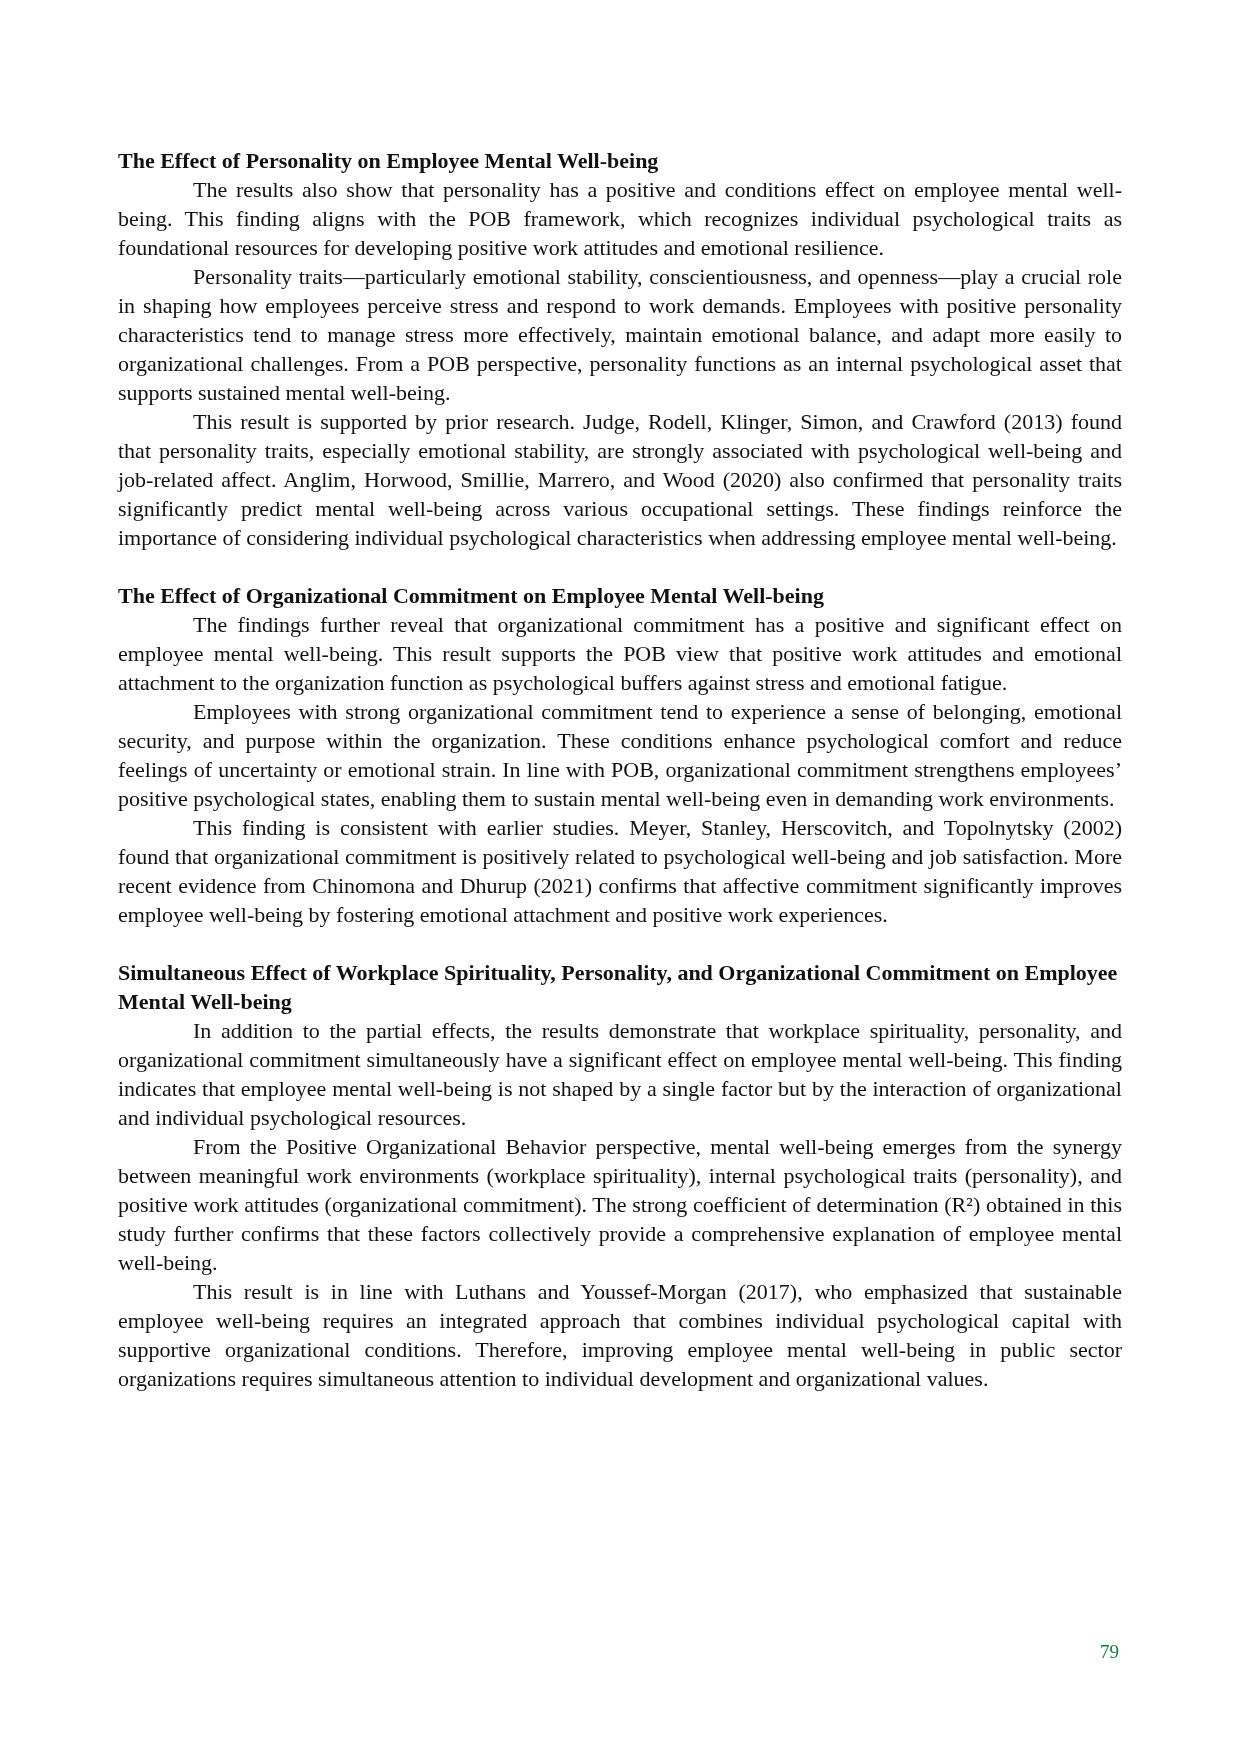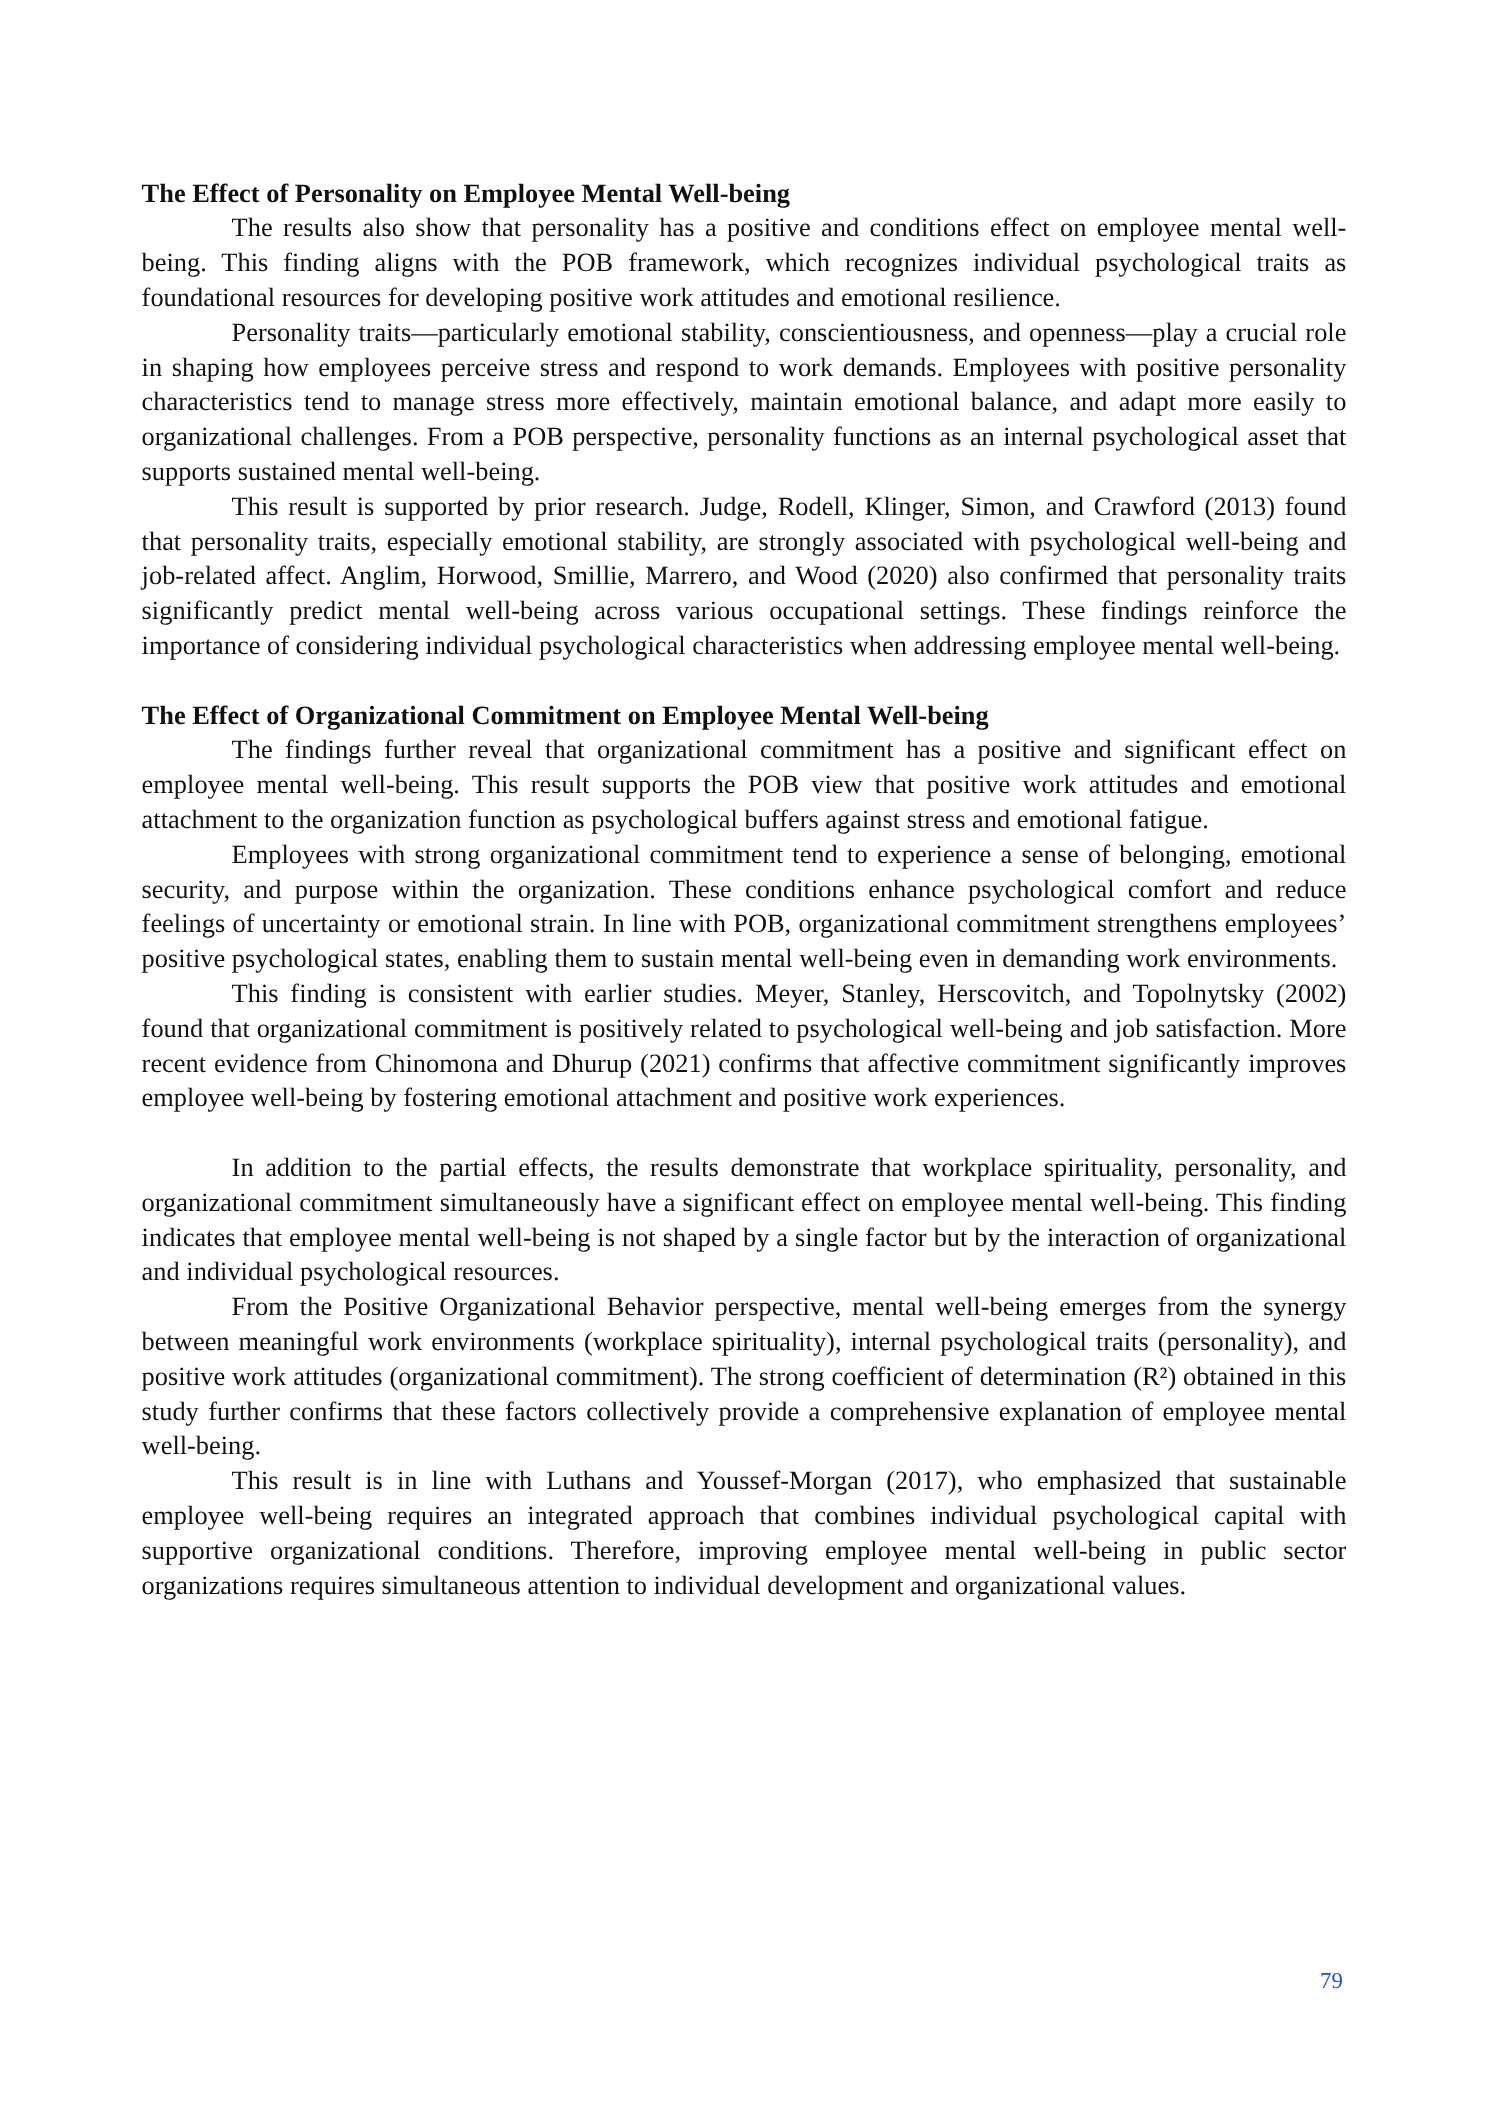--- a/index.html
+++ b/index.html
@@ -42,21 +42,21 @@
     .section + .section {
       margin-top: 29px;
     }
     .page-number {
       position: absolute;
       left: 1100px;
       top: 1641px;
       font-family: "Liberation Serif", serif;
       font-size: 19px;
       line-height: 22px;
-      color: #1d4ed8;
+      color: #15803d;
     }
   </style>
 </head>
 <body>
 
 <div class="page">
 
   <section class="section">
     <h2 class="section-heading">The Effect of Personality on Employee Mental Well-being</h2>
     <p class="para">The results also show that personality has a positive and conditions effect on employee mental well-being. This finding aligns with the POB framework, which recognizes individual psychological traits as foundational resources for developing positive work attitudes and emotional resilience.</p>
@@ -65,20 +65,21 @@
   </section>
 
   <section class="section">
     <h2 class="section-heading">The Effect of Organizational Commitment on Employee Mental Well-being</h2>
     <p class="para">The findings further reveal that organizational commitment has a positive and significant effect on employee mental well-being. This result supports the POB view that positive work attitudes and emotional attachment to the organization function as psychological buffers against stress and emotional fatigue.</p>
     <p class="para">Employees with strong organizational commitment tend to experience a sense of belonging, emotional security, and purpose within the organization. These conditions enhance psychological comfort and reduce feelings of uncertainty or emotional strain. In line with POB, organizational commitment strengthens employees’ positive psychological states, enabling them to sustain mental well-being even in demanding work environments.</p>
     <p class="para">This finding is consistent with earlier studies. Meyer, Stanley, Herscovitch, and Topolnytsky (2002) found that organizational commitment is positively related to psychological well-being and job satisfaction. More recent evidence from Chinomona and Dhurup (2021) confirms that affective commitment significantly improves employee well-being by fostering emotional attachment and positive work experiences.</p>
   </section>
 
   <section class="section">
+    <h2 class="section-heading">Simultaneous Effect of Workplace Spirituality, Personality, and Organizational Commitment on Employee Mental Well-being</h2>
     <p class="para">In addition to the partial effects, the results demonstrate that workplace spirituality, personality, and organizational commitment simultaneously have a significant effect on employee mental well-being. This finding indicates that employee mental well-being is not shaped by a single factor but by the interaction of organizational and individual psychological resources.</p>
     <p class="para">From the Positive Organizational Behavior perspective, mental well-being emerges from the synergy between meaningful work environments (workplace spirituality), internal psychological traits (personality), and positive work attitudes (organizational commitment). The strong coefficient of determination (R²) obtained in this study further confirms that these factors collectively provide a comprehensive explanation of employee mental well-being.</p>
     <p class="para">This result is in line with Luthans and Youssef-Morgan (2017), who emphasized that sustainable employee well-being requires an integrated approach that combines individual psychological capital with supportive organizational conditions. Therefore, improving employee mental well-being in public sector organizations requires simultaneous attention to individual development and organizational values.</p>
   </section>
 
 </div>
 
 <div class="page-number">79</div>
 
 </body></html>

